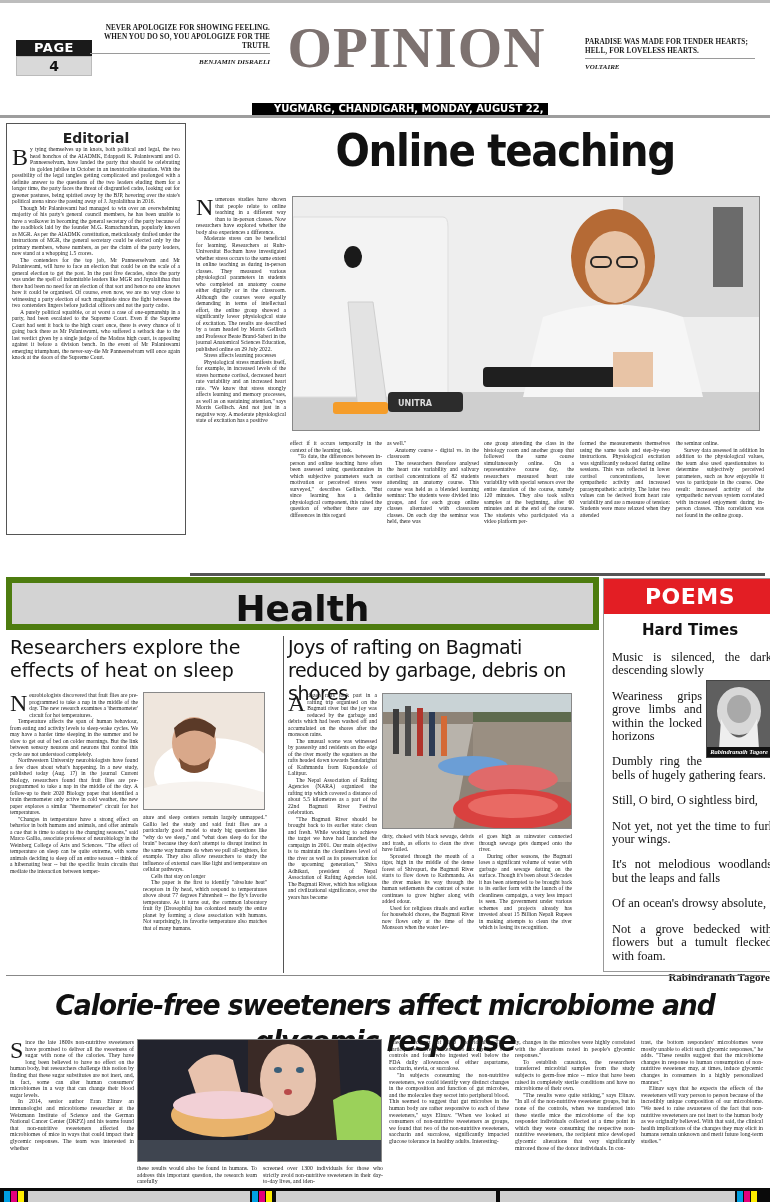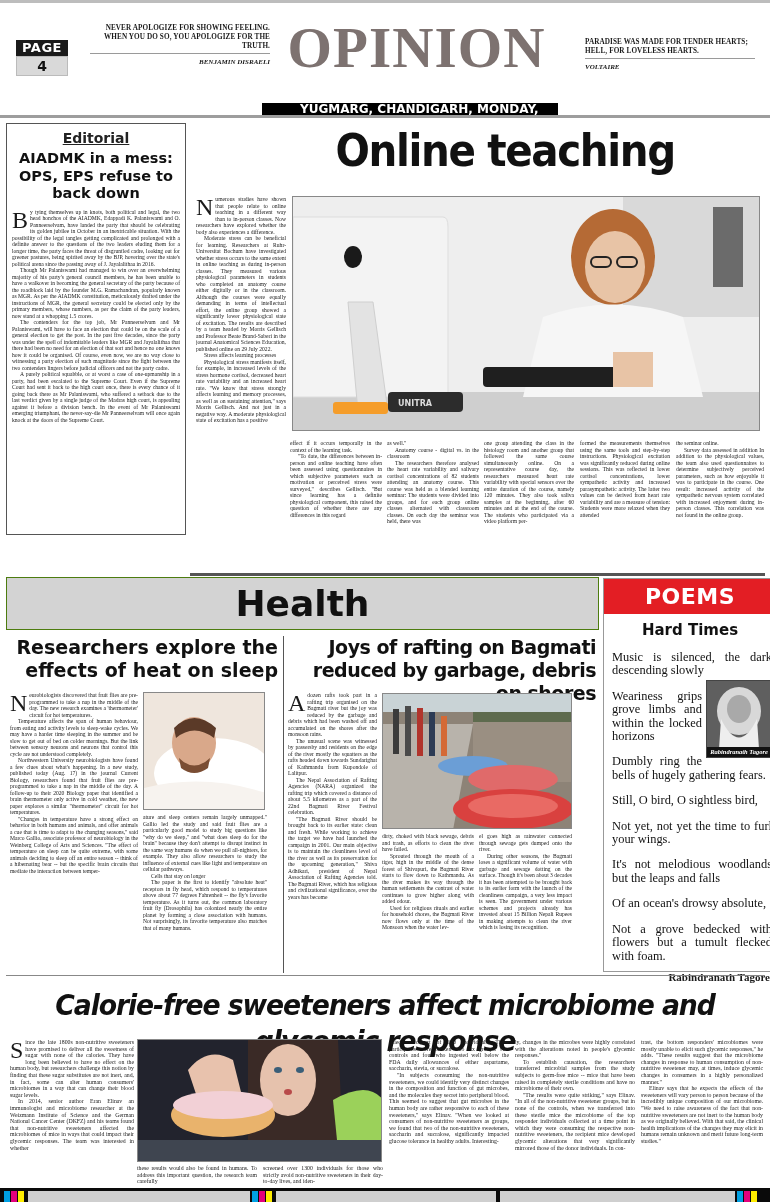--- a/index.html
+++ b/index.html
@@ -3,55 +3,55 @@
 <meta charset="utf-8">
 <style>
   * { box-sizing: border-box; margin: 0; padding: 0; }
   html, body { width: 770px; height: 1202px; background: #ffffff; overflow: hidden; }
   body { font-family: "Liberation Serif", serif; color: #1a1a1a; position: relative; }
 
   .abs { position: absolute; }
 
   
   .top-rule { position: absolute; left: 0; top: 0; width: 770px; height: 3px; background: #bdbdbd; }
-  .page-box { position: absolute; left: 16px; top: 40px; width: 52px; height: 34px; }
+  .page-box { position: absolute; left: 16px; top: 40px; width: 76px; height: 34px; }
   .page-box .pg-top { background: #1a1a1a; color: #fff; font-family: "DejaVu Sans", sans-serif; font-weight: bold; font-size: 13px; line-height: 16px; text-align: center; letter-spacing: 0.5px; }
   .page-box .pg-num { background: #d9d9d9; color: #111; font-family: "DejaVu Sans", sans-serif; font-weight: bold; font-size: 14px; line-height: 18px; text-align: center; border: 1px solid #bbb; }
 
   .quote-left { position: absolute; left: 90px; top: 24px; width: 180px; text-align: right; }
   .quote-right { position: absolute; left: 585px; top: 38px; width: 170px; text-align: left; }
   .quote-text { font-family: "Liberation Serif", serif; font-weight: bold; font-size: 7.2px; line-height: 9px; letter-spacing: 0.1px; }
   .quote-rule { height: 1px; background: #9a9a9a; margin: 2px 0 4px 0; }
   .quote-author { font-family: "Liberation Serif", serif; font-weight: bold; font-style: italic; font-size: 7px; }
 
   .title-opinion { position: absolute; left: 290px; top: 20px; width: 240px; text-align: center; font-family: "Liberation Serif", serif; font-weight: bold; font-size: 56px; line-height: 56px; color: #7d7270; letter-spacing: 1px; transform: scaleX(1.02); }
 
-  .dateline { position: absolute; left: 252px; top: 103px; width: 296px; height: 12px; background: #000; color: #fff; font-family: "DejaVu Sans", sans-serif; font-size: 12px; line-height: 12px; padding-left: 38px; font-weight: bold; margin-left: 10px; }
+  .dateline { position: absolute; left: 252px; top: 103px; width: 296px; height: 12px; background: #000; color: #fff; font-family: "DejaVu Sans", sans-serif; font-size: 10px; line-height: 12px; padding-left: 22px; font-weight: bold; }
   .mast-rule { position: absolute; left: 0; top: 115px; width: 770px; height: 3px; background: #9d9d9d; }
 
   
   .editorial { position: absolute; left: 6px; top: 123px; width: 180px; height: 412px; border: 1.5px solid #555; padding: 4px 5px; }
-  .ed-label { text-align: center; font-family: "DejaVu Sans", sans-serif; font-size: 14px; font-weight: bold; text-decoration: underline; color: #222; margin-top: 2px; }
+  .ed-label { text-align: center; font-family: "DejaVu Sans", sans-serif; font-size: 14px; font-weight: bold; color: #222; margin-top: 2px; }
   .ed-headline { text-align: center; font-family: "DejaVu Sans", sans-serif; font-size: 14.5px; line-height: 17.5px; font-weight: bold; color: #111; margin: 4px 0 6px 0; }
   .body-text { font-family: "Liberation Serif", serif; font-size: 5.6px; line-height: 6.5px; text-align: justify; color: #1a1a1a; }
   .body-text p { text-indent: 8px; }
   .body-text p.first { text-indent: 0; }
   .dropcap { float: left; font-size: 24px; line-height: 20px; margin: 1px 2px 0 0; font-family: "Liberation Serif", serif; }
 
   
   .ot-headline { position: absolute; left: 312px; top: 128px; width: 420px; text-align: center; font-family: "DejaVu Sans", sans-serif; font-weight: bold; font-size: 44px; line-height: 46px; color: #111; letter-spacing: -1.5px; transform: scaleX(0.92); transform-origin: left center; }
   .ot-col1 { position: absolute; left: 196px; top: 196px; width: 90px; height: 240px; overflow: hidden; }
   .ot-photo { position: absolute; left: 292px; top: 196px; width: 468px; height: 235px; border: 1px solid #888; overflow: hidden; background: linear-gradient(180deg, #f1f1f1 0%, #e6e6e6 60%, #cfcfcf 100%); }
   .ot-cols { position: absolute; top: 440px; height: 130px; overflow: hidden; }
   .ot-divider { position: absolute; left: 190px; top: 573px; width: 575px; height: 3px; background: #555; }
 
   
-  .health-bar { position: absolute; left: 6px; top: 577px; width: 593px; height: 53px; background: #d3d3d3; border: 1px solid #4d7c0f; }
+  .health-bar { position: absolute; left: 6px; top: 577px; width: 593px; height: 53px; background: #d3d3d3; border: 6px solid #4d7c0f; }
   .health-title { position: absolute; left: 0; top: 4px; width: 100%; text-align: center; font-family: "DejaVu Sans", sans-serif; font-weight: bold; font-size: 36px; line-height: 44px; color: #111; }
-  .h-headline { position: absolute; text-align: right; font-family: "DejaVu Sans", sans-serif; font-weight: bold; color: #111; }
+  .h-headline { position: absolute; text-align: left; font-family: "DejaVu Sans", sans-serif; font-weight: normal; color: #111; }
   .h-vdivider { position: absolute; width: 1px; background: #555; }
   .sleep-photo { position: absolute; left: 143px; top: 692px; width: 122px; height: 118px; border: 1px solid #888; overflow: hidden; background: linear-gradient(160deg, #f4efe9 0%, #eadbcf 50%, #d5c2b0 100%); }
   .raft-photo { position: absolute; left: 382px; top: 693px; width: 190px; height: 136px; border: 1px solid #888; overflow: hidden; background: linear-gradient(180deg, #cfd6d8 0%, #a9a196 40%, #8c8a80 100%); }
 
   
   .poems-box { position: absolute; left: 603px; top: 578px; width: 174px; height: 394px; border: 1px solid #999; }
   .poems-bar { height: 35px; background: #e31e24; color: #fff; font-family: "DejaVu Sans", sans-serif; font-weight: bold; font-size: 22px; line-height: 35px; text-align: center; letter-spacing: 0.5px; }
   .poem-title { text-align: center; font-family: "DejaVu Sans", sans-serif; font-weight: bold; font-size: 15px; line-height: 18px; margin-top: 7px; color: #111; }
   .poem-body { font-family: "Liberation Serif", serif; font-size: 12.4px; line-height: 13.4px; padding: 0 4px 0 8px; text-align: justify; color: #111; }
   .poem-line { display: block; margin-top: 12px; }
@@ -93,21 +93,20 @@
   <div class="quote-text">PARADISE WAS MADE FOR TENDER HEARTS; HELL, FOR LOVELESS HEARTS.</div>
   <div class="quote-rule"></div>
   <div class="quote-author">VOLTAIRE</div>
 </div>
 
 <div class="dateline">YUGMARG, CHANDIGARH, MONDAY, AUGUST 22, 2022</div>
 <div class="mast-rule"></div>
 
 <div class="editorial">
   <div class="ed-label">Editorial</div>
-  <div class="ed-headline">AIADMK in a mess: OPS, EPS refuse to back down</div>
   <div class="body-text">
     <p class="first"><span class="dropcap">B</span><span>y tying themselves up in knots, both political and legal, the two head honchos of the AIADMK, Edappadi K. Palaniswami and O. Panneerselvam, have landed the party that should be celebrating its golden jubilee in October in an inextricable situation. With the possibility of the legal tangles getting complicated and prolonged with a definite answer to the questions of the two leaders eluding them for a longer time, the party faces the threat of disgruntled cadre, looking out for greener pastures, being spirited away by the BJP, hovering over the state's political arena since the passing away of J. Jayalalithaa in 2016.</span></p>
     <p>Though Mr Palaniswami had managed to win over an overwhelming majority of his party's general council members, he has been unable to have a walkover in becoming the general secretary of the party because of the roadblock laid by the founder M.G. Ramachandran, popularly known as MGR. As per the AIADMK constitution, meticulously drafted under the instructions of MGR, the general secretary could be elected only by the primary members, whose numbers, as per the claim of the party leaders, now stand at a whopping 1.5 crores.</p>
     <p>The contenders for the top job, Mr Panneerselvam and Mr Palaniswami, will have to face an election that could be on the scale of a general election to get the post. In the past five decades, since the party was under the spell of indomitable leaders like MGR and Jayalalithaa that there had been no need for an election of that sort and hence no one knows how it could be organised. Of course, even now, we are no way close to witnessing a party election of such magnitude since the fight between the two contenders lingers before judicial officers and not the party cadre.</p>
     <p>A purely political squabble, or at worst a case of one-upmanship in a party, had been escalated to the Supreme Court. Even if the Supreme Court had sent it back to the high court once, there is every chance of it going back there as Mr Palaniswami, who suffered a setback due to the last verdict given by a single judge of the Madras high court, is appealing against it before a division bench. In the event of Mr Palaniswami emerging triumphant, the never-say-die Mr Panneerselvam will once again knock at the doors of the Supreme Court.</p>
   </div>
 </div>
 
 <div class="ot-headline">Online teaching</div>
 

